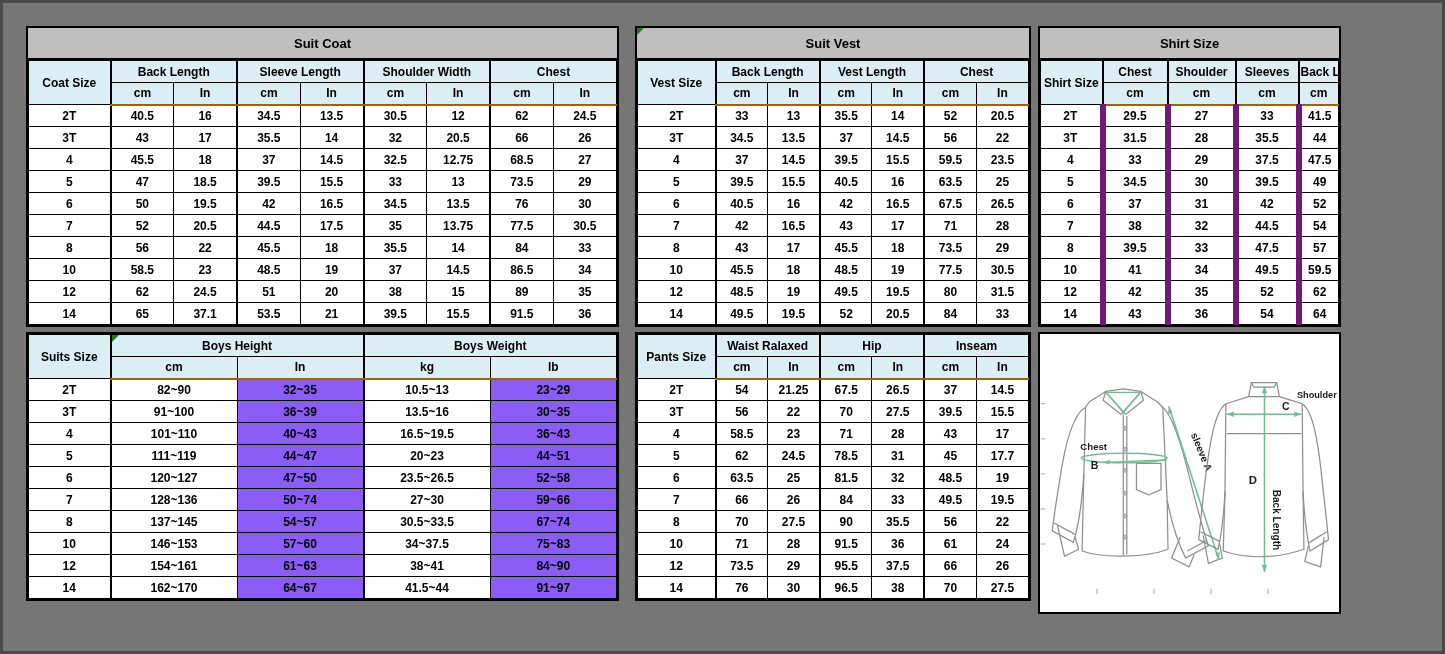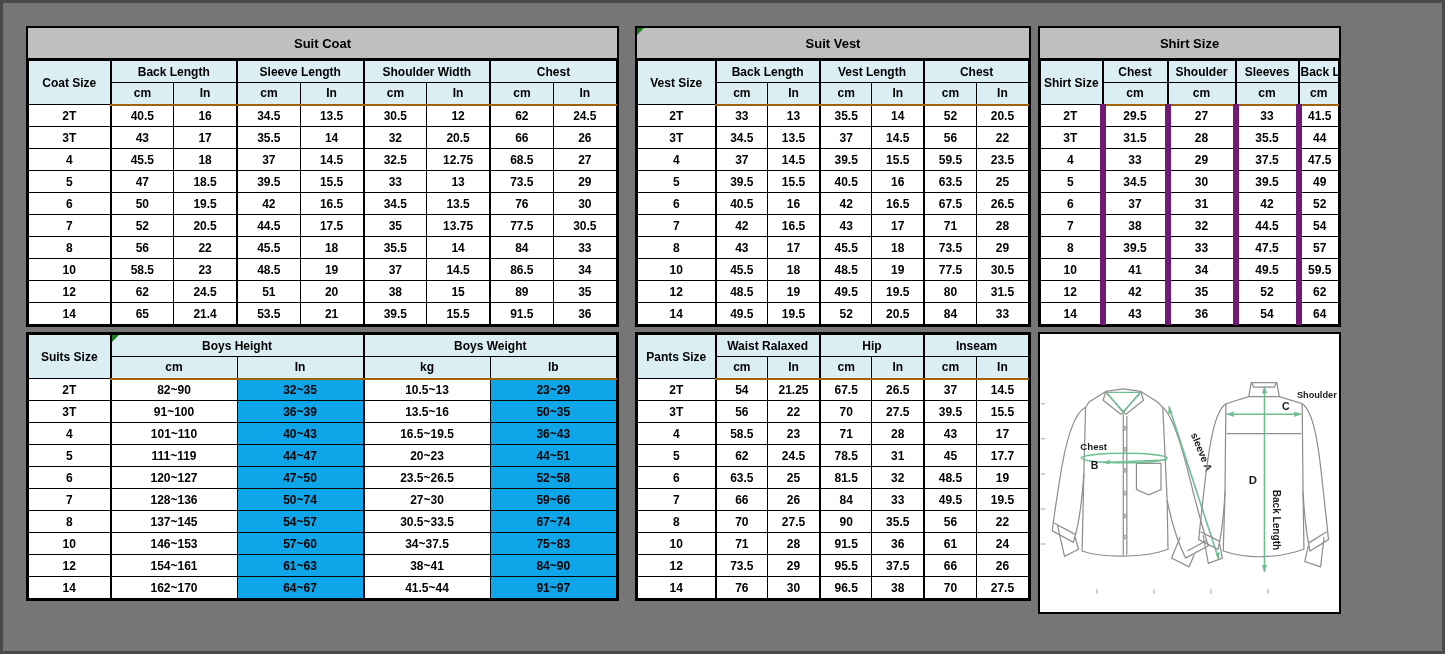--- a/index.html
+++ b/index.html
@@ -50,21 +50,21 @@
   
   th.gb { border-left: 2px solid #000; }
   .t-coat  tbody td:nth-child(2n),
   .t-vest  tbody td:nth-child(2n),
   .t-pants tbody td:nth-child(2n),
   .t-sugg  tbody td:nth-child(2n) { border-left: 2px solid #000; }
   .t-shirt tbody td:nth-child(n+2) { border-left: 6px solid #701a75; }
 
   
   .t-sugg tbody td:nth-child(3),
-  .t-sugg tbody td:nth-child(5) { background: #0ea5e9; }
+  .t-sugg tbody td:nth-child(5) { background: #8b5cf6; }
 
   
   .corner-marker {
     position: absolute; top: 0; left: 0;
     width: 0; height: 0;
     border-top: 7px solid #1e7b1e;
     border-right: 7px solid transparent;
   }
   .diagram {
     height: 278px;
@@ -210,21 +210,21 @@
               <td>51</td>
               <td>20</td>
               <td>38</td>
               <td>15</td>
               <td>89</td>
               <td>35</td>
             </tr>
             <tr>
               <td>14</td>
               <td>65</td>
-              <td>21.4</td>
+              <td>37.1</td>
               <td>53.5</td>
               <td>21</td>
               <td>39.5</td>
               <td>15.5</td>
               <td>91.5</td>
               <td>36</td>
             </tr>
           </tbody>
       </table>
     </div>
@@ -257,21 +257,21 @@
               <td>82~90</td>
               <td>32~35</td>
               <td>10.5~13</td>
               <td>23~29</td>
             </tr>
             <tr>
               <td>3T</td>
               <td>91~100</td>
               <td>36~39</td>
               <td>13.5~16</td>
-              <td>50~35</td>
+              <td>30~35</td>
             </tr>
             <tr>
               <td>4</td>
               <td>101~110</td>
               <td>40~43</td>
               <td>16.5~19.5</td>
               <td>36~43</td>
             </tr>
             <tr>
               <td>5</td>

